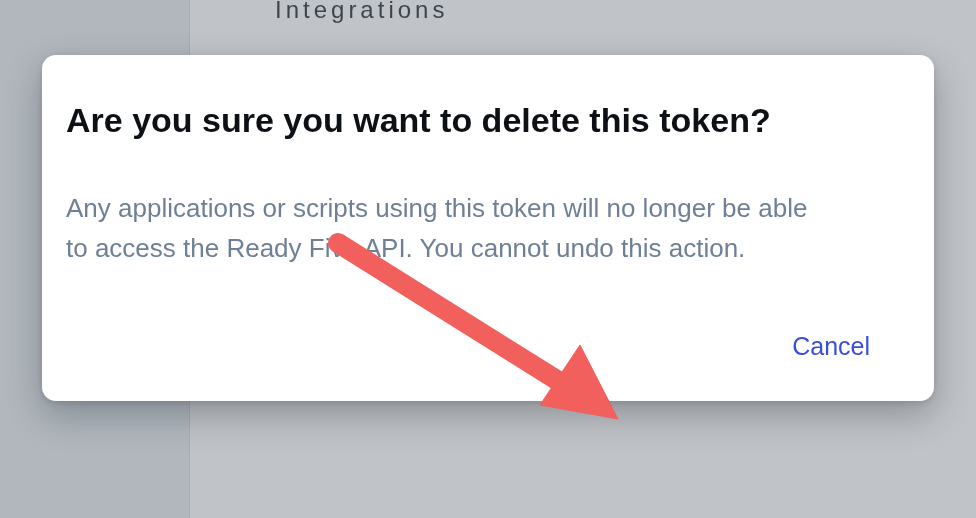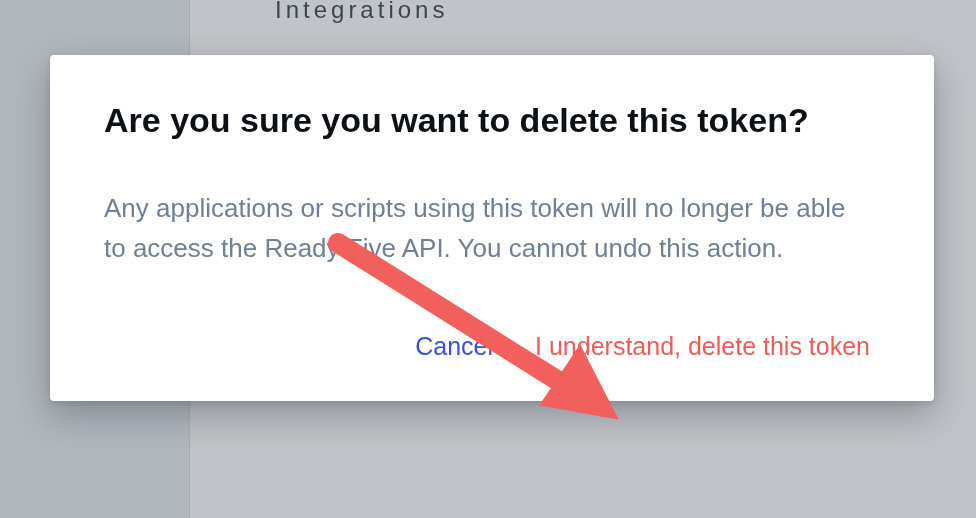--- a/index.html
+++ b/index.html
@@ -34,26 +34,26 @@
 
     
     .scrim {
       position: absolute; inset: 0;
       background: rgba(80, 88, 100, 0.36);
     }
 
     
     .dialog {
       position: absolute;
-      left: 50px; right: 42px;
+      left: 42px; right: 42px;
       top: 55px;
       background: #fff;
-      border-radius: 4px;
+      border-radius: 14px;
       box-shadow: 0 14px 36px rgba(12, 20, 32, 0.28), 0 2px 6px rgba(12, 20, 32, 0.12);
-      padding: 44px 54px 40px 54px;
+      padding: 44px 54px 40px 24px;
     }
     .dialog-title {
       font-size: 34px;
       font-weight: 700;
       color: #0d1116;
       line-height: 1.25;
       margin-bottom: 46px;
     }
     .dialog-body {
       font-size: 26px;
@@ -95,21 +95,20 @@
   <div class="bg-nav-item">Integrations</div>
 </div>
 
 <div class="scrim"></div>
 
 <div class="dialog">
   <h1 class="dialog-title">Are you sure you want to delete this token?</h1>
   <p class="dialog-body">Any applications or scripts using this token will no longer be able to access the Ready Five API. You cannot undo this action.</p>
   <div class="dialog-actions">
     <button class="btn btn-cancel">Cancel</button>
-    <button class="btn btn-danger">I understand, delete this token</button>
   </div>
 </div>
 
 <svg class="arrow" viewBox="0 0 340 230">
   <defs>
     <marker id="arrhead" markerWidth="1" markerHeight="1" refX="0" refY="0" orient="auto" markerUnits="userSpaceOnUse"></marker>
   </defs>
   <g fill="#f1605d" stroke="#f1605d">
     <line x1="28" y1="18" x2="258" y2="162" stroke-width="20" stroke-linecap="round"></line>
     <polygon points="308,194 230,180 270,120"></polygon>

